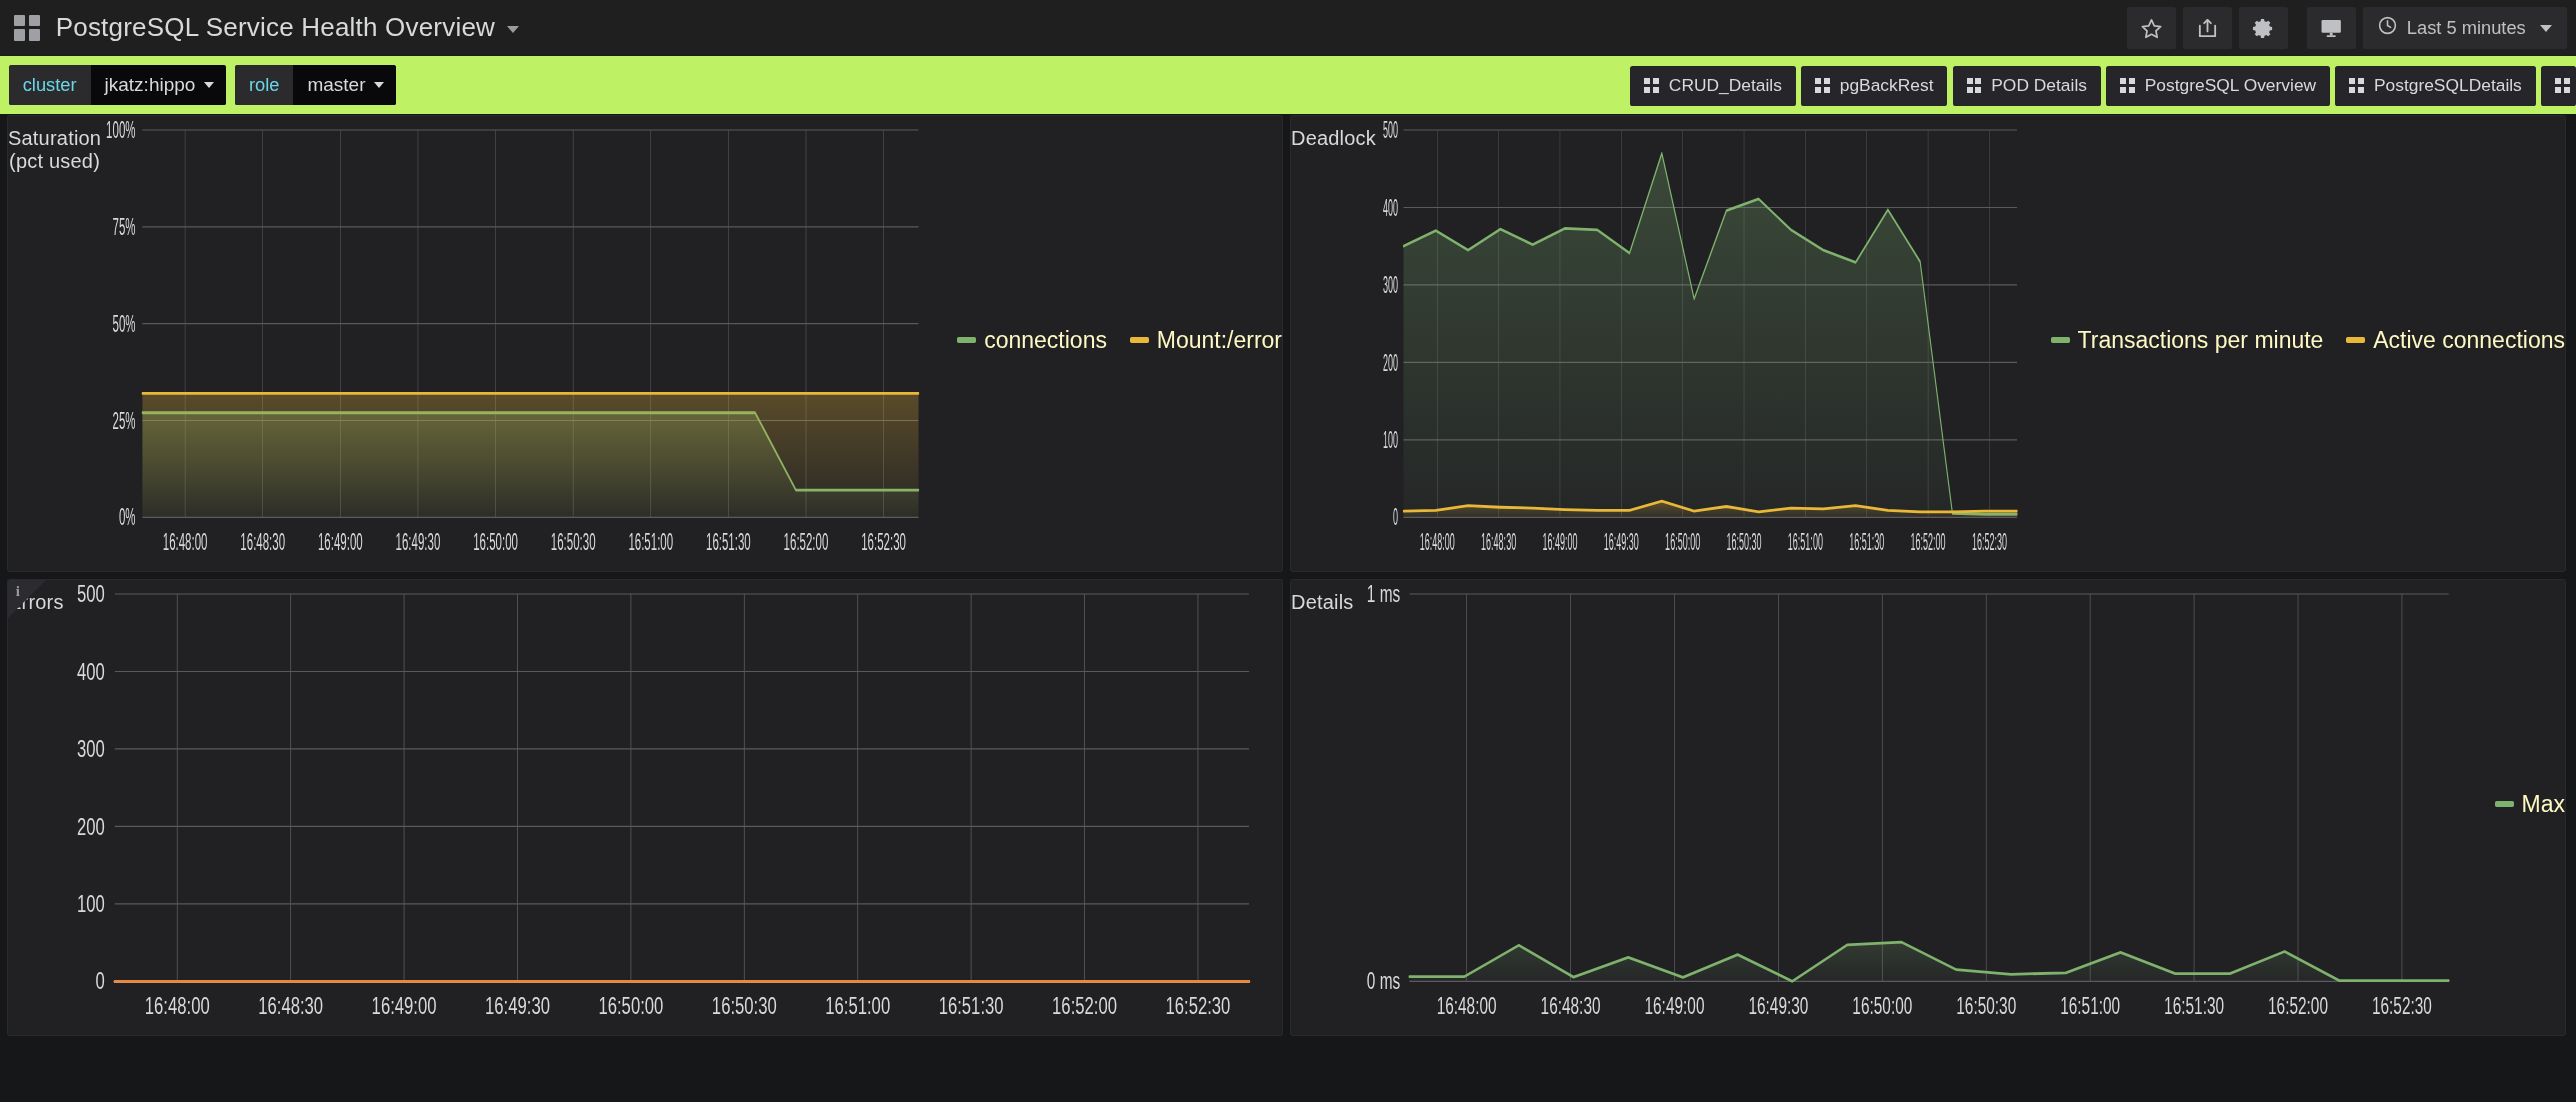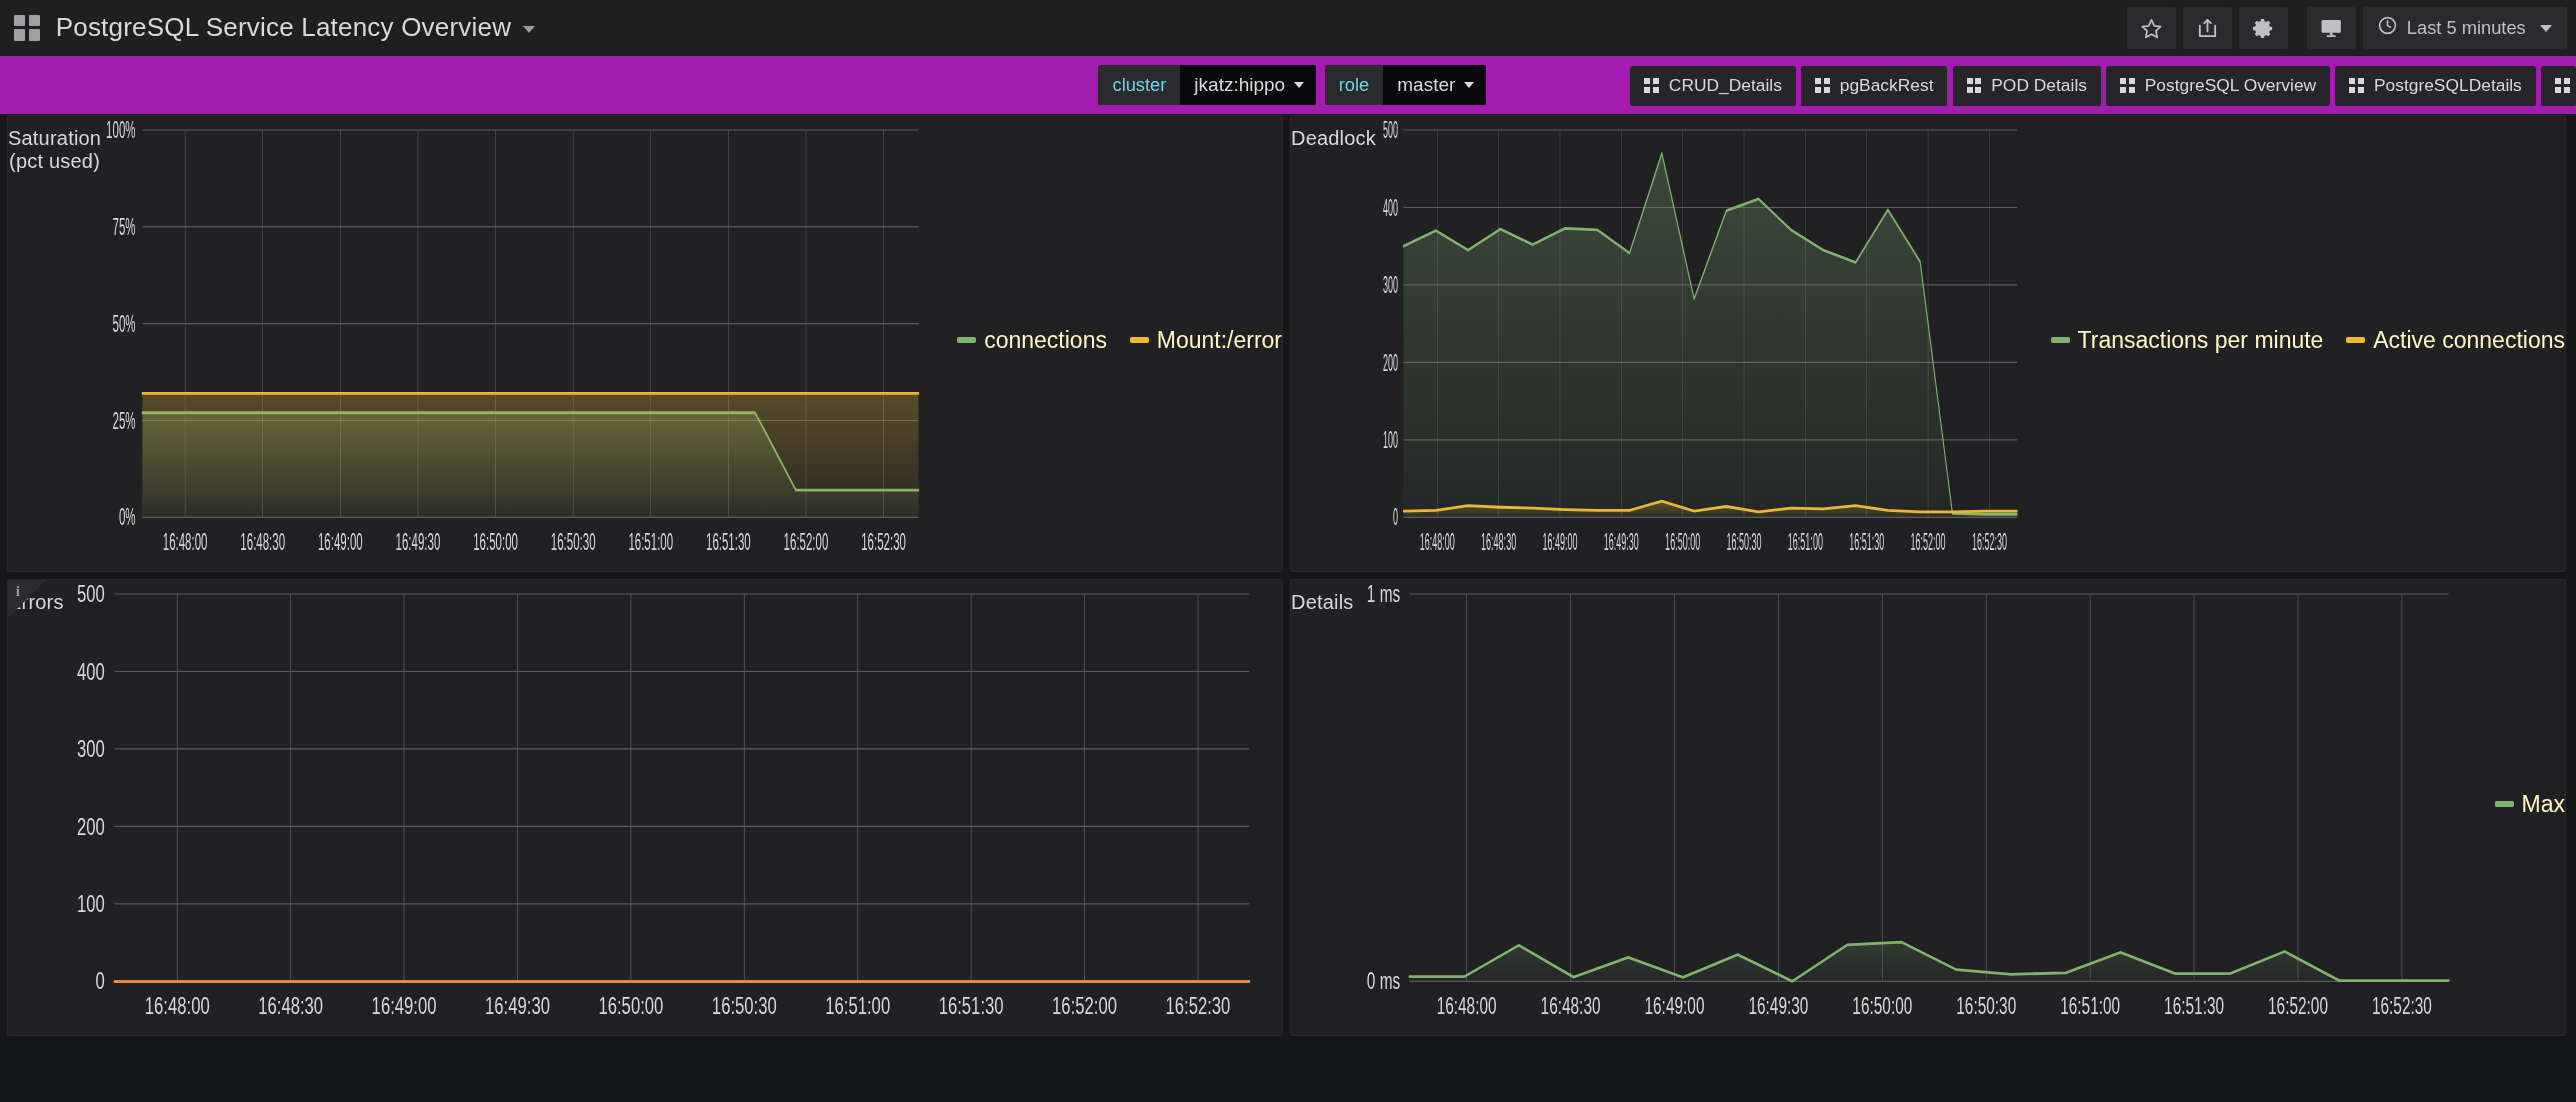--- a/index.html
+++ b/index.html
@@ -53,25 +53,24 @@
     font-size: 18.3px; color: #bfc0c3; white-space: nowrap;
   }
   .tp-caret {
     border-left: 6.1px solid transparent; border-right: 6.1px solid transparent;
     border-top: 7px solid #bfc0c3; margin-left: 5.2px;
   }
 
   
   .submenu {
     height: 59px; width: 100%;
-    background: #a21caf;
+    background: #bef264;
     display: flex; align-items: center;
     position: relative;
     border-bottom: 0.9px solid #161719;
-    justify-content: center;
   }
   .var-group {
     display: flex; align-items: stretch; height: 40px;
     margin-left: 8.7px; border-radius: 2.6px; overflow: hidden;
     background: #2b2b2e;
   }
   .var-label {
     display: flex; align-items: center; padding: 0 14px;
     color: #6bd6e8; font-size: 18.3px; background: #2b2b2e; white-space: nowrap;
   }
@@ -153,21 +152,21 @@
 
 <div class="navbar">
   <div class="nav-left">
     <div class="grid-logo">
       <i></i>
         <i></i>
         <i></i>
         <i></i>
     </div>
     <div class="dash-title">
-      <span>PostgreSQL Service Latency Overview</span><span class="title-caret"></span>
+      <span>PostgreSQL Service Health Overview</span><span class="title-caret"></span>
     </div>
   </div>
 
   <div class="nav-right">
     <div class="nav-btn">
       <span>
         <svg width="23" height="23" viewBox="0 0 24 24" fill="none" stroke="#bfc0c3" stroke-width="1.8" stroke-linejoin="round">
           <polygon points="12,3 14.9,9.2 21.5,10 16.7,14.6 17.9,21.2 12,18 6.1,21.2 7.3,14.6 2.5,10 9.1,9.2"></polygon>
         </svg>
       </span>

